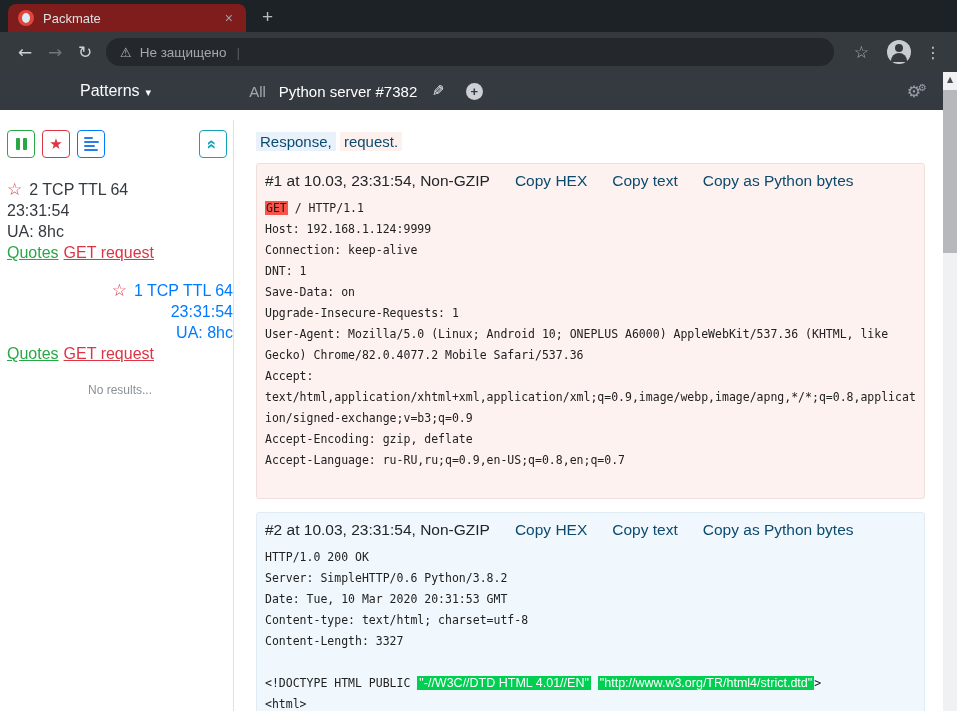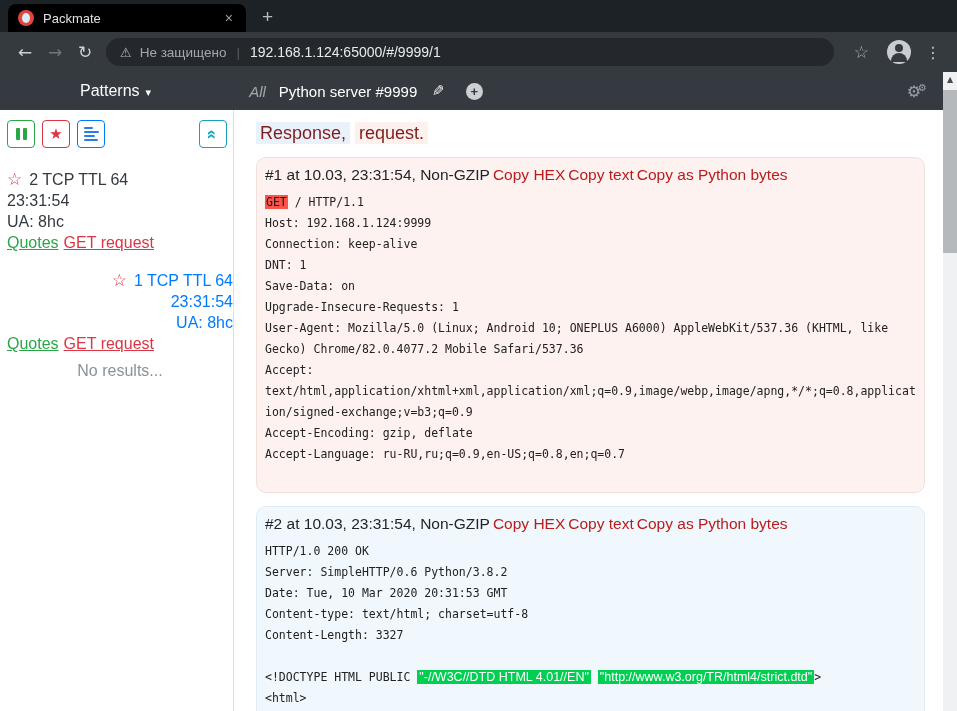--- a/index.html
+++ b/index.html
@@ -1,21 +1,21 @@
 <!DOCTYPE html>
 <html><head>
 <meta charset="utf-8">
 <style>
   * { margin:0; padding:0; box-sizing:border-box; }
   html,body { width:957px; height:711px; overflow:hidden; background:#fff;
     font-family:"Liberation Sans","DejaVu Sans",sans-serif; }
 
   
   .tabstrip { height:32px; background:#1d2226; display:flex; align-items:flex-end; }
-  .tab { width:238px; height:28px; margin-left:8px; background:#000000;
+  .tab { width:238px; height:28px; margin-left:8px; background:#7f1d1d;
     border-radius:8px 8px 0 0; display:flex; align-items:center; padding:12px 10px;
     color:#dde0e3; font-size:13px; }
   .favicon { width:16px; height:16px; border-radius:50%; background:#e2453b;
     position:relative; flex:0 0 auto; }
   .favicon::after { content:""; position:absolute; left:4px; top:3px; width:8px;
     height:10px; border-radius:50%; background:#d9ecf8; }
   .tab-title { flex:1; margin-left:9px; white-space:nowrap; overflow:hidden; }
   .tab-close { color:#9ba1a6; font-size:14px; padding:0 3px; }
   .newtab { color:#b7bcc0; font-size:19px; margin:0 0 4px 16px; }
 
@@ -32,32 +32,32 @@
   .bm-star { font-family:"DejaVu Sans",sans-serif; color:#a8adb2; font-size:17px; margin:0 10px; }
   .avatar { width:24px; height:24px; border-radius:50%; background:#c9cdd1; position:relative; margin:0 8px; }
   .avatar::before { content:""; position:absolute; left:8px; top:4px; width:8px; height:8px;
     border-radius:50%; background:#353a3f; }
   .avatar::after { content:""; position:absolute; left:4px; top:13px; width:16px; height:9px;
     border-radius:8px 8px 0 0; background:#353a3f; }
   .menu-dots { font-family:"DejaVu Sans",sans-serif; color:#c3c7cb; font-size:16px; margin:0 6px; }
 
   
   .below-chrome { display:flex; height:639px; }
-  .page-col { width:943px; display:flex; flex-direction:column; }
+  .page-col { width:943px; display:flex; flex-direction:column;gap:10px; }
   .scroll-col { width:14px; background:#f0f1f2; display:flex; flex-direction:column; align-items:center; }
   .scroll-up { height:16px; width:14px; text-align:center; font-size:8px; line-height:16px;
     color:#474c50; font-family:"DejaVu Sans",sans-serif; }
   .scroll-thumb { width:14px; height:163px; background:#b6b9bc; margin-top:2px; }
 
   
   .app-header { height:38px; background:#343a40; display:flex; align-items:center; color:#fff; flex:0 0 auto; }
   .patterns { margin-left:80px; font-size:16px; color:#fafbfc; }
   .caret { font-family:"DejaVu Sans",sans-serif; font-size:11px; margin-left:6px; color:#fafbfc; }
   .ptab { font-size:15px; }
-  .ptab.all { margin-left:98px; color:rgba(255,255,255,0.55);font-style:italic; }
+  .ptab.all { margin-left:98px; color:rgba(255,255,255,0.55); }
   .ptab.active { margin-left:13px; color:#fff; }
   .edit-ico { font-family:"DejaVu Sans",sans-serif; font-size:15px; color:#e8eaec;
     margin-left:15px; display:inline-block; transform:scaleX(-1); }
   .add-ico { width:17px; height:17px; margin-left:21px; border-radius:50%; background:#ccd0d4;
     color:#343a40; font-size:13px; font-weight:bold; display:flex; align-items:center;
     justify-content:center; line-height:1; }
   .spacer { flex:1; }
   .gears { margin-right:16px; color:#9aa1a8; font-family:"DejaVu Sans",sans-serif; position:relative; }
   .gear-big { font-size:16px; }
   .gear-small { font-size:10px; position:relative; top:-6px; margin-left:-3px; }
@@ -80,33 +80,33 @@
   .align-bars i:nth-child(3){ width:11px; }
   .align-bars i:nth-child(4){ width:14px; }
   .sb-collapse { margin-left:auto; margin-right:0; border:1px solid #17a2b8; color:#17a2b8; }
   .chevrons { display:inline-block; transform:rotate(90deg); font-size:17px; font-weight:bold; line-height:1; }
 
   .stream { margin:21px 0 0 0; font-size:16px; line-height:21px; color:#343a40; cursor:pointer; }
   .stream + .stream { margin-top:17px; }
   .stream.selected .s-main { color:#007bff;text-align:right; }
   .s-star { color:#dc3545; font-size:17px; margin-right:7px; font-family:"DejaVu Sans",sans-serif; }
   .s-tags span { margin-right:5px;text-decoration:underline; }
-  .no-results { text-align:center; color:#8a9199; font-size:16px; margin-top:8px; }
+  .no-results { text-align:center; color:#8a9199; font-size:12px; margin-top:19px; }
 
   .main { flex:1; padding:13px 18px 0 22px; min-width:0; }
-  .legend { font-size:18px; color:#7f1d1d; }
+  .legend { font-size:15px; color:#0c4a6e; }
   .legend .w { padding:1px 4px; }
   .legend .w.response { background:#e9f2fb; }
   .legend .w.request { background:#fdf1ee; }
 
-  .packet { margin-top:13px; border-radius:10px; padding:8px 8px 10px; }
+  .packet { margin-top:13px; border-radius:3px; padding:8px 8px 10px; }
   .packet.request { background:#fdf2f0; border:1px solid #f1dfdb; }
   .packet.response { background:#f1f8fd; border:1px solid #dfecf4; }
   .p-head { display:flex; align-items:baseline; font-size:15.5px; color:#212529; }
-  .p-action { color:#b91c1c; margin-left:3px; text-decoration:none; cursor:pointer; }
+  .p-action { color:#0c4a6e; margin-left:25px; text-decoration:none; cursor:pointer; }
   .p-body { font-family:"DejaVu Sans Mono","Liberation Mono",monospace; font-size:11.5px;
     line-height:21px; color:#212121; white-space:pre-wrap; overflow-wrap:break-word;
     word-wrap:break-word; margin:8px 0 17px; }
   mark.m-red { background:#f8544a; color:#1c1514; padding:0 1px; }
   mark.m-green { background:#00cf52; color:#ffffff; padding:0 2px;
     font-family:"Liberation Sans","DejaVu Sans",sans-serif; font-size:12.5px; }
 </style>
 </head>
 <body>
 
@@ -120,36 +120,35 @@
 </div>
 
 <div class="toolbar">
   <span class="navbtn">←</span>
   <span class="navbtn disabled">→</span>
   <span class="navbtn">↻</span>
   <div class="urlbar">
     <span class="warn-ico">⚠</span>
     <span>Не защищено</span>
     <span class="url-sep">|</span>
-    <span class="url-text">192.168.1.124:65000/#/9999/1</span>
   </div>
   <span class="bm-star">☆</span>
   <span class="avatar"></span>
   <span class="menu-dots">⋮</span>
 </div>
 
 <div class="below-chrome">
   <div class="page-col">
 
     <div class="app-header">
       <span class="patterns">
         <span>Patterns</span><span class="caret">▾</span>
       </span>
       <span class="ptab all">All</span>
-      <span class="ptab active">Python server #9999</span>
+      <span class="ptab active">Python server #7382</span>
       <span class="edit-ico">✎</span>
       <span class="add-ico">+</span>
       <span class="spacer"></span>
       <span class="gears"><span class="gear-big">⚙</span><span class="gear-small">⚙</span></span>
     </div>
 
     <div class="content">
       <aside class="sidebar">
         <div class="sb-toolbar">
           <span class="sb-btn sb-pause">

